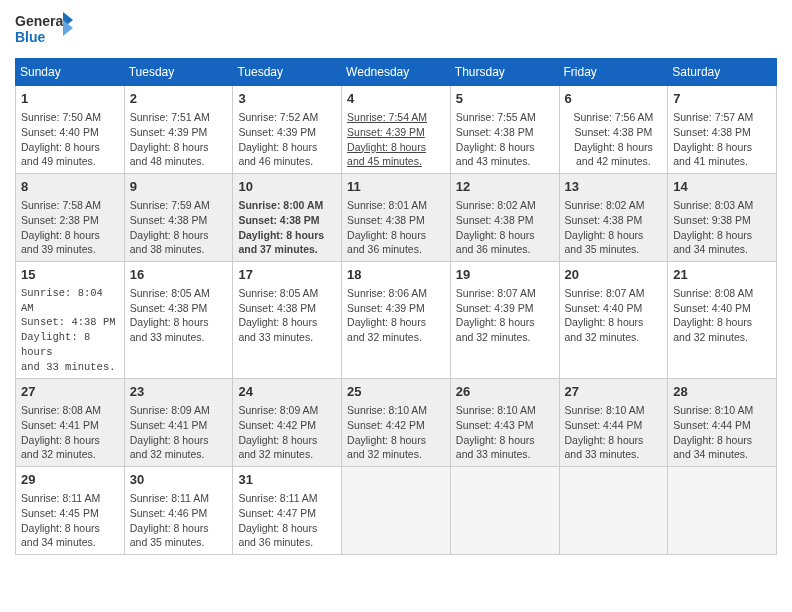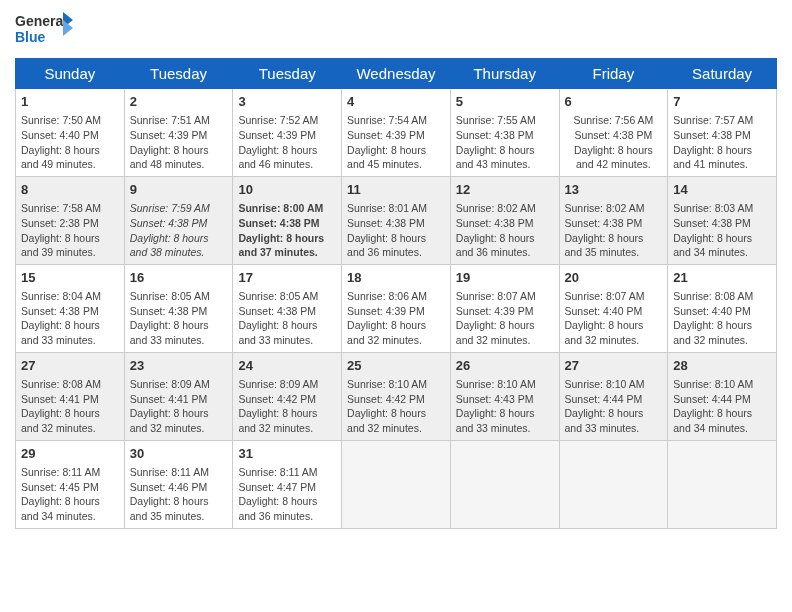--- a/index.html
+++ b/index.html
@@ -40,22 +40,22 @@
     }
     .calendar-table {
       width: 100%;
       border-collapse: collapse;
       font-size: 11px;
     }
     .calendar-table th {
       background-color: #1565c0;
       color: #fff;
       padding: 6px 4px;
-      text-align: center;
-      font-size: 15px;
+      text-align: left;
+      font-size: 12px;
       font-weight: normal;
       border: 1px solid #1565c0;
     }
     .calendar-table td {
       border: 1px solid #ccc;
       padding: 4px 5px;
       vertical-align: top;
       width: calc(100% / 7);
       height: 80px;
       background: #fff;
@@ -128,21 +128,21 @@
           </td>
           <td>
             <span class="day-num">3</span>
             <div class="day-info" style="white-space: pre-line;">Sunrise: 7:52 AM
 Sunset: 4:39 PM
 Daylight: 8 hours
 and 46 minutes.</div>
           </td>
           <td>
             <span class="day-num">4</span>
-            <div class="day-info" style="white-space: pre-line;">Sunrise: 7:54 AM
+            <div class="day-info" style="white-space: pre-line; text-decoration: underline;">Sunrise: 7:54 AM
 Sunset: 4:39 PM
 Daylight: 8 hours
 and 45 minutes.</div>
           </td>
           <td>
             <span class="day-num">5</span>
             <div class="day-info" style="white-space: pre-line;">Sunrise: 7:55 AM
 Sunset: 4:38 PM
 Daylight: 8 hours
 and 43 minutes.</div>
@@ -165,21 +165,21 @@
         <tr class="row-shaded">
           <td>
             <span class="day-num">8</span>
             <div class="day-info" style="white-space: pre-line;">Sunrise: 7:58 AM
 Sunset: 2:38 PM
 Daylight: 8 hours
 and 39 minutes.</div>
           </td>
           <td>
             <span class="day-num">9</span>
-            <div class="day-info" style="white-space: pre-line; font-style: italic;">Sunrise: 7:59 AM
+            <div class="day-info" style="white-space: pre-line;">Sunrise: 7:59 AM
 Sunset: 4:38 PM
 Daylight: 8 hours
 and 38 minutes.</div>
           </td>
           <td>
             <span class="day-num">10</span>
             <div class="day-info" style="white-space: pre-line; font-weight: bold;">Sunrise: 8:00 AM
 Sunset: 4:38 PM
 Daylight: 8 hours
 and 37 minutes.</div>
@@ -201,29 +201,29 @@
           <td>
             <span class="day-num">13</span>
             <div class="day-info" style="white-space: pre-line;">Sunrise: 8:02 AM
 Sunset: 4:38 PM
 Daylight: 8 hours
 and 35 minutes.</div>
           </td>
           <td>
             <span class="day-num">14</span>
             <div class="day-info" style="white-space: pre-line;">Sunrise: 8:03 AM
-Sunset: 4:38 PM
+Sunset: 9:38 PM
 Daylight: 8 hours
 and 34 minutes.</div>
           </td>
         </tr>
         <tr>
           <td>
             <span class="day-num">15</span>
-            <div class="day-info" style="white-space: pre-line;">Sunrise: 8:04 AM
+            <div class="day-info" style="white-space: pre-line; font-family: Liberation Mono, monospace;">Sunrise: 8:04 AM
 Sunset: 4:38 PM
 Daylight: 8 hours
 and 33 minutes.</div>
           </td>
           <td>
             <span class="day-num">16</span>
             <div class="day-info" style="white-space: pre-line;">Sunrise: 8:05 AM
 Sunset: 4:38 PM
 Daylight: 8 hours
 and 33 minutes.</div>

